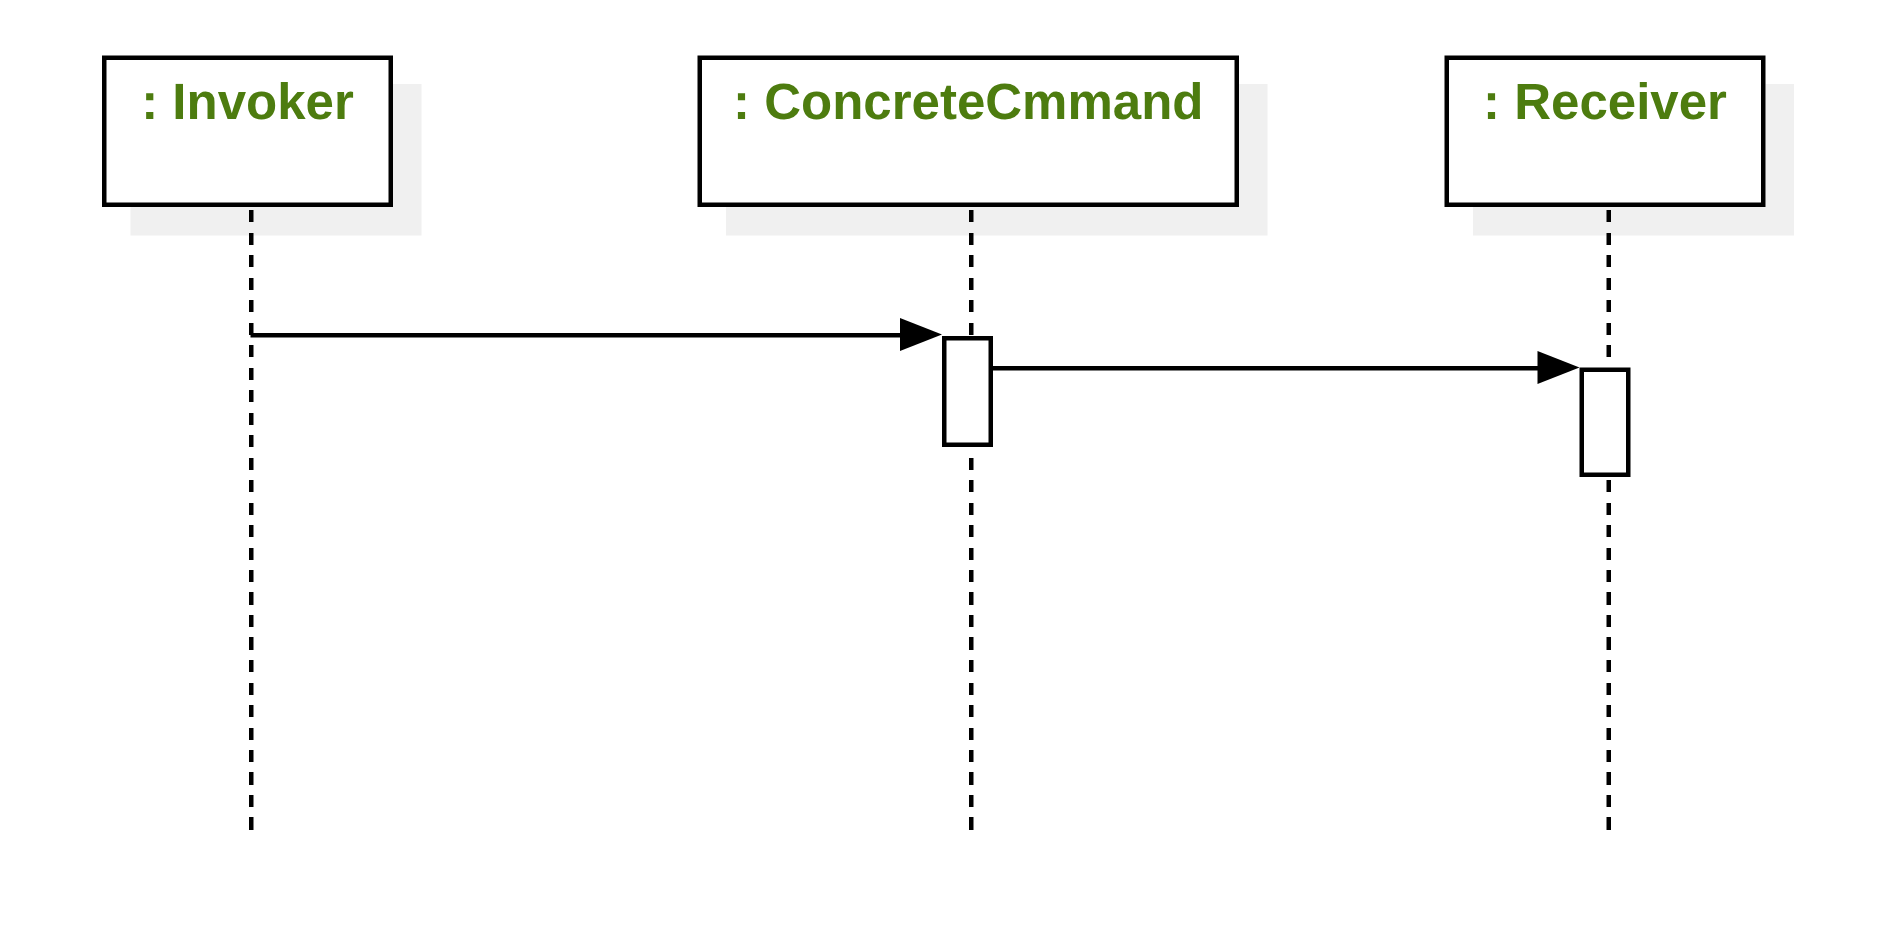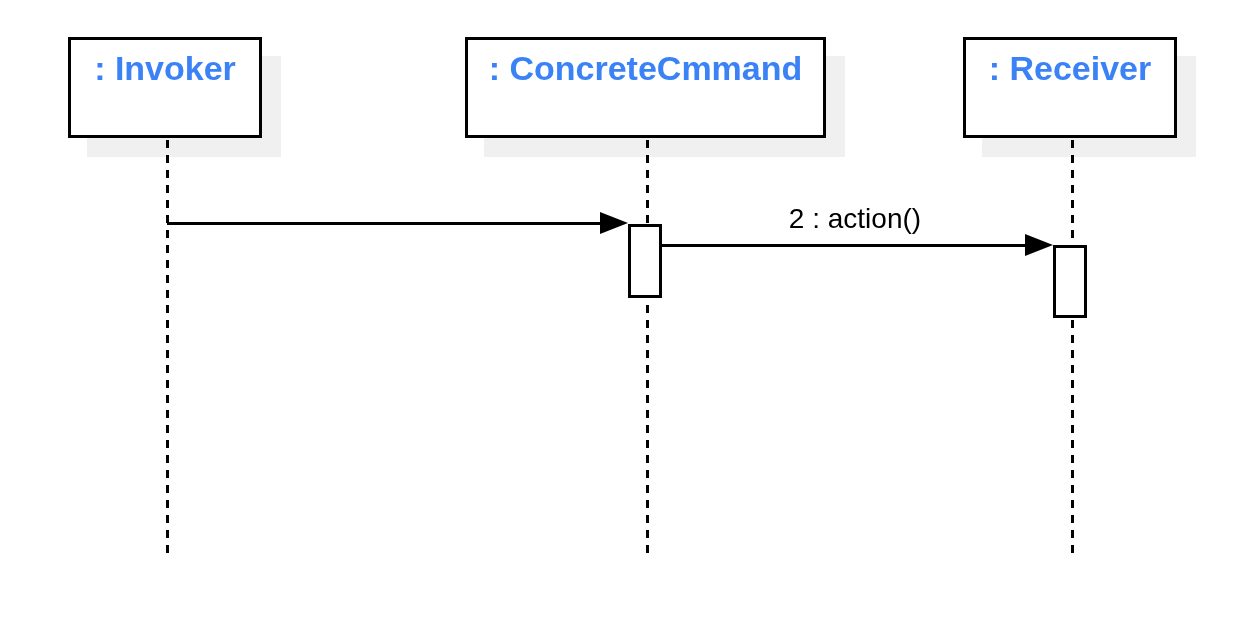--- a/index.html
+++ b/index.html
@@ -21,21 +21,21 @@
     box-sizing: border-box;
     height: 101px;
     background: #ffffff;
     border: 3px solid #000000;
     box-shadow: 19px 19px 0 0 #f0f0f0;
     text-align: center;
     padding-top: 11px;
     font-size: 34px;
     font-weight: bold;
     line-height: 34px;
-    color: #3b82f6;
+    color: #4d7c0f;
     z-index: 1;
   }
   
   .lifeline {
     position: absolute;
     width: 3px;
     top: 140px;
     height: 417px;
     background: repeating-linear-gradient(
       to bottom,
@@ -98,19 +98,18 @@
   </div>
   <div class="actor" style="left:963px; top:37px; width:214px;">
     <span>: Receiver</span>
   </div>
 
   <div class="msg-line" style="left:167px; top:222px; width:435px;"></div>
   <div class="arrowhead-right" style="left:600px; top:212px;"></div>
 
   <div class="activation" style="left:628px; top:224px; height:74px;"></div>
 
-  <div class="msg-label" style="left:735px; top:205px;">2 : action()</div>
   <div class="msg-line" style="left:662px; top:244px; width:365px;"></div>
   <div class="arrowhead-right" style="left:1025px; top:234px;"></div>
 
   <div class="activation" style="left:1053px; top:245px; height:73px;"></div>
 
 </div>
 
 </body></html>

